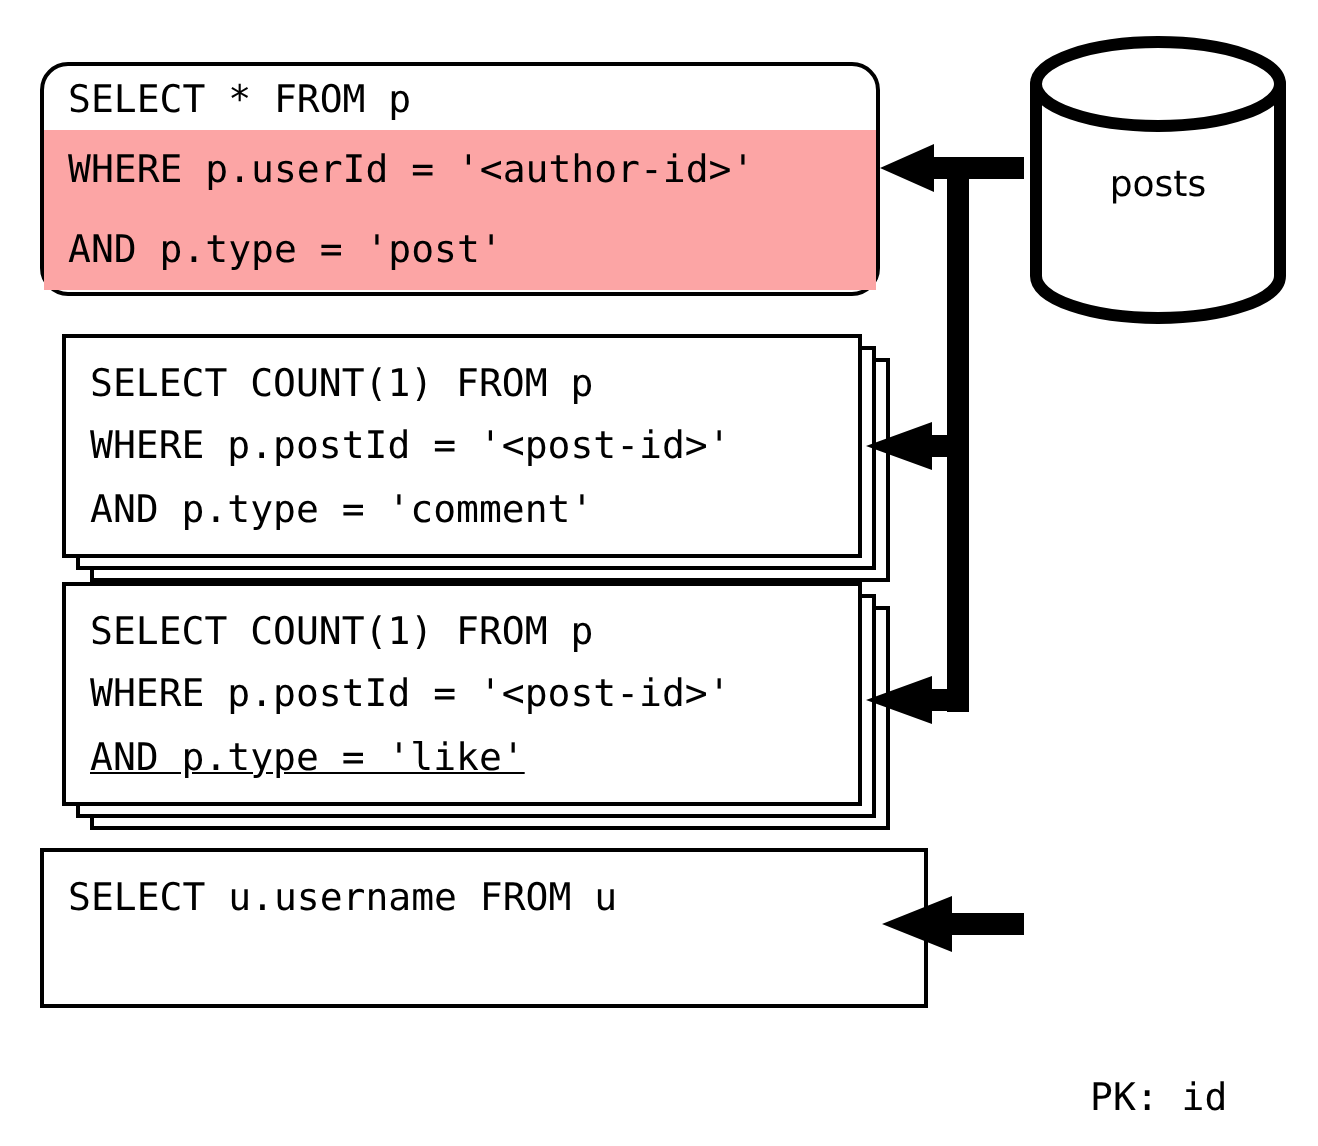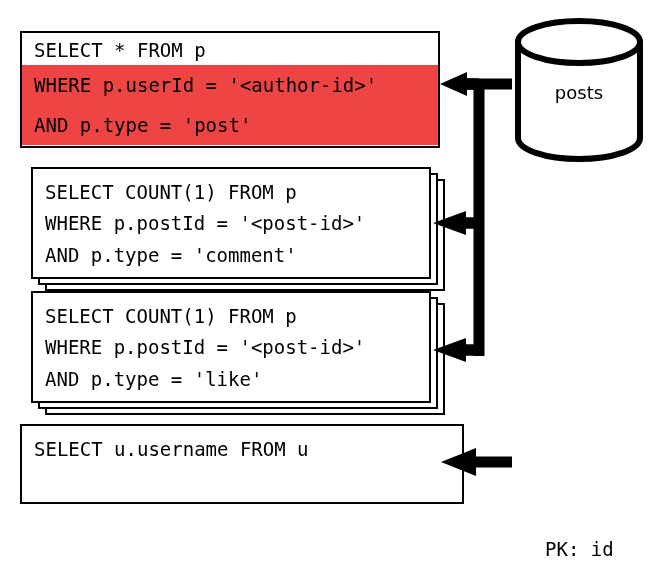--- a/index.html
+++ b/index.html
@@ -27,21 +27,21 @@
   .qline {
     font-family: "DejaVu Sans Mono", "Liberation Mono", monospace;
     font-size: 19px;
     line-height: 29px;
     color: #000000;
     white-space: pre;
     padding-left: 12px;
     letter-spacing: 0px;
   }
   .qline.hl {
-    background: #ef4444;
+    background: #fca5a5;
   }
 
   
   .stack-layer {
     position: absolute;
     box-sizing: border-box;
     background: #ffffff;
     border: 2px solid #000000;
     z-index: 3;
   }
@@ -82,40 +82,40 @@
     z-index: 8;
     pointer-events: none;
     overflow: visible;
   }
 </style>
 </head>
 <body>
 
 <div id="canvas">
 
-  <div class="qbox" style="left:20px; top:31px; width:420px; height:117px;">
+  <div class="qbox" style="left:20px; top:31px; width:420px; height:117px;border-radius:14px;">
     <div class="qline" style="padding-top:3px;">SELECT * FROM p</div>
     <div class="qline hl" style="line-height:40px;">WHERE p.userId = '&lt;author-id&gt;'</div>
     <div class="qline hl" style="line-height:40px;">AND p.type = 'post'</div>
   </div>
 
   <div class="stack-layer l2" style="left:45px; top:179px; width:400px; height:112px;"></div>
   <div class="stack-layer" style="left:38px; top:173px; width:400px; height:112px;"></div>
   <div class="qbox" style="left:31px; top:167px; width:400px; height:112px;">
     <div class="qline" style="padding-top:9px;">SELECT COUNT(1) FROM p</div>
     <div class="qline" style="line-height:32px;">WHERE p.postId = '&lt;post-id&gt;'</div>
     <div class="qline" style="line-height:32px;">AND p.type = 'comment'</div>
   </div>
 
   <div class="stack-layer l2" style="left:45px; top:303px; width:400px; height:112px;"></div>
   <div class="stack-layer" style="left:38px; top:297px; width:400px; height:112px;"></div>
   <div class="qbox" style="left:31px; top:291px; width:400px; height:112px;">
     <div class="qline" style="padding-top:9px;">SELECT COUNT(1) FROM p</div>
     <div class="qline" style="line-height:32px;">WHERE p.postId = '&lt;post-id&gt;'</div>
-    <div class="qline" style="line-height:32px;">AND p.type = 'like'</div>
+    <div class="qline" style="line-height:32px;text-decoration:underline;">AND p.type = 'like'</div>
   </div>
 
   <div class="qbox" style="left:20px; top:424px; width:444px; height:80px;">
     <div class="qline" style="padding-top:8px; line-height:31px;">SELECT u.username FROM u</div>
   </div>
 
   <div class="cyl" style="left:513px; top:20px; width:132px; height:116px;">
     <svg width="132" height="140" viewBox="0 0 132 140">
       <path d="M5,22 L5,118 A61,21 0 0 0 127,118 L127,22" fill="#ffffff" stroke="#000000" stroke-width="6" stroke-linecap="round" stroke-linejoin="round"></path>
       <ellipse cx="66" cy="22" rx="61" ry="21" fill="#ffffff" stroke="#000000" stroke-width="6"></ellipse>

